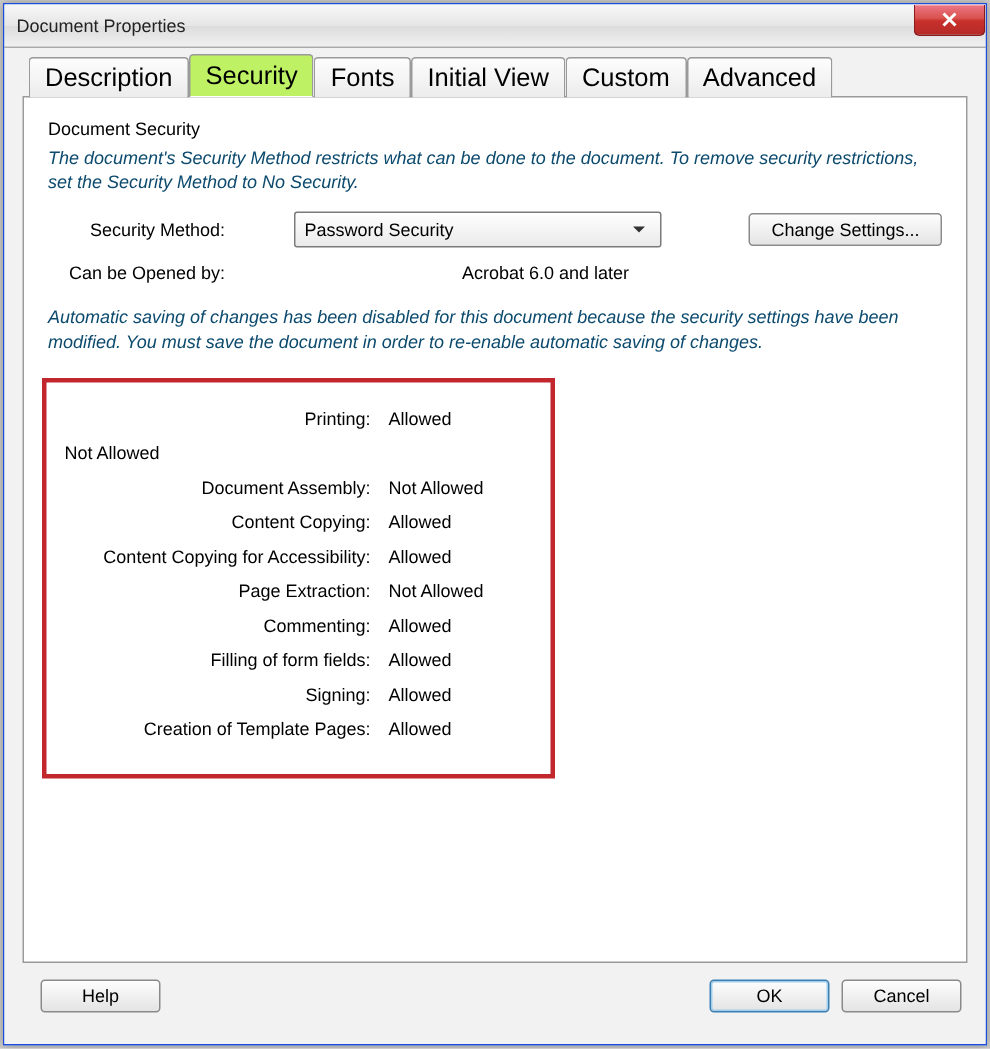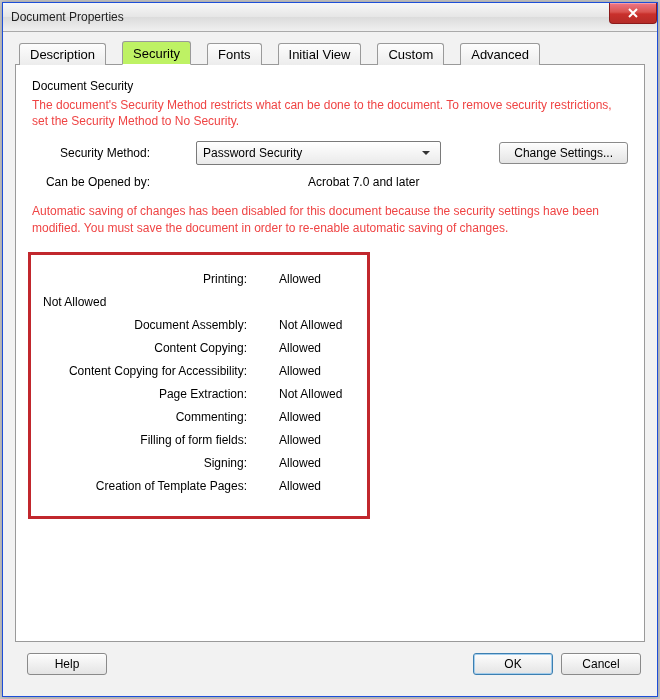--- a/index.html
+++ b/index.html
@@ -70,24 +70,24 @@
     height: 22px;
     padding-left: 4px;
     position: relative;
     z-index: 2;
   }
   .tab {
     border: 1px solid #9a9a9a;
     border-bottom: none;
     background: linear-gradient(to bottom, #fdfdfd, #ececec);
     padding: 3px 10px 3px 10px;
-    margin-right: 16px;
+    margin-right: 0px;
     border-top-left-radius: 3px;
     border-top-right-radius: 3px;
-    font-size: 13px;
+    font-size: 17px;
     cursor: pointer;
     position: relative;
     top: 1px;
   }
   .tab.active {
     background: #bef264;
     border-bottom: 1px solid #fff;
     z-index: 3;
     top: 1px;
     padding-top:4px;
@@ -112,23 +112,24 @@
     position: absolute;
     top: -8px;
     left: 8px;
     background: #fff;
     padding: 0 4px;
     font-size: 12px;
     color: #000;
   }
   .info-text {
     font-size: 12px;
-    color: #ef4444;
+    color: #0c4a6e;
     line-height: 1.35;
     margin: 4px 0 12px 0;
+    font-style: italic;
   }
   .row {
     display: flex;
     align-items: center;
     margin: 6px 0;
     gap: 40px;
   }
   .row .label {
     width: 130px;
     text-align: left;
@@ -183,21 +184,20 @@
     box-sizing: border-box;
   }
   .restrict-title {
     font-size: 12px;
     margin: 0 0 10px 0;
   }
   .restrict-row {
     display: flex;
     margin: 9px 0;
     font-size: 12px;
-    gap: 20px;
   }
   .restrict-row .r-label {
     width: 210px;
     text-align: right;
     padding-right: 6px;
   }
   .restrict-row .r-value {
     flex: 1;
     text-align: left;
     padding-left: 6px;
@@ -256,21 +256,21 @@
                 </svg>
             </span>
           </div>
           <div class="right-btn-col">
             <button class="btn">Change Settings...</button>
           </div>
         </div>
 
         <div class="row" style="margin-top:10px;justify-content:space-between;">
           <span class="label" style="text-align:right; width:118px;">Can be Opened by:</span>
-          <span style="flex:1; max-width:320px; padding-left:2px;">Acrobat 7.0 and later</span>
+          <span style="flex:1; max-width:320px; padding-left:2px;">Acrobat 6.0 and later</span>
         </div>
 
         <div class="info-text" style="margin-top:14px;">Automatic saving of changes has been disabled for this document because the security settings have been modified. You must save the document in order to re-enable automatic saving of changes.</div>
       </div>
 
       <div class="restrict-box">
         <div id="restrict-rows">
             <div class="restrict-row">
               <div class="r-label">Printing:</div>
               <div class="r-value">Allowed</div>

